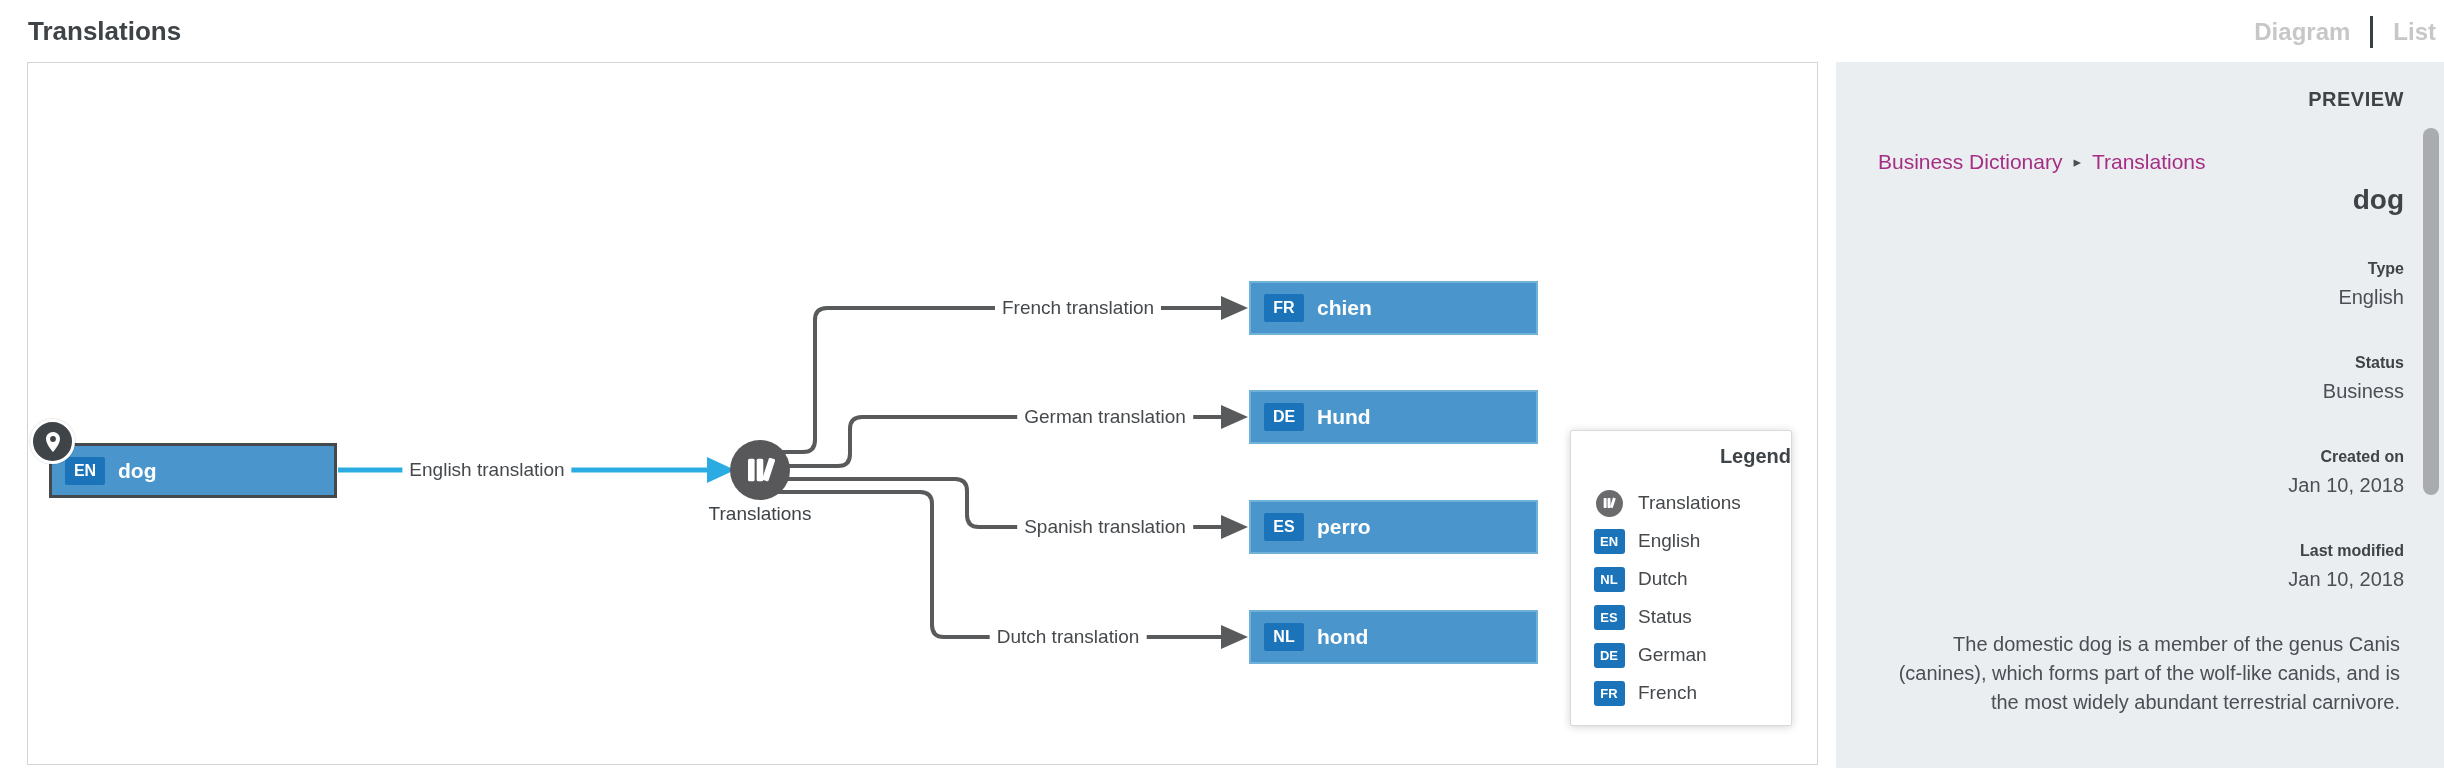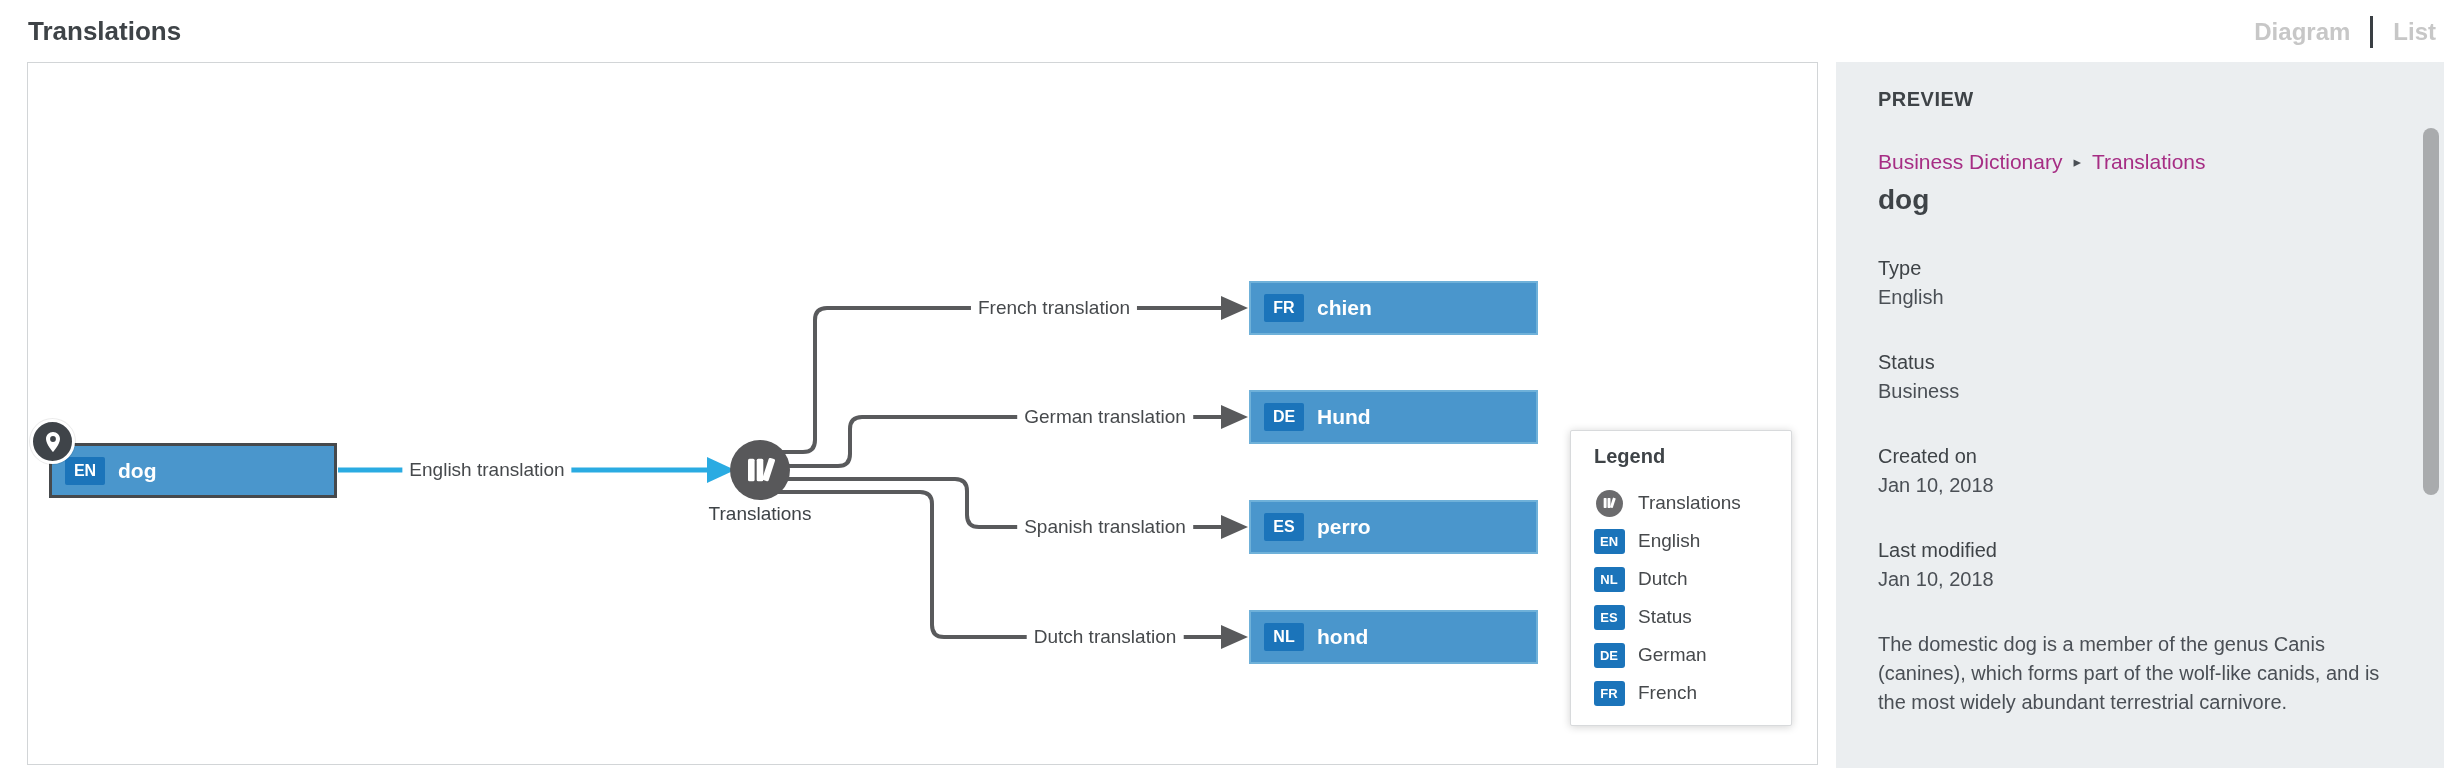--- a/index.html
+++ b/index.html
@@ -5,21 +5,21 @@
   :root{
     --node-blue:#4a96cc; --node-border-light:#6fb1d9; --node-border-dark:#46494c;
     --badge-blue:#1b74ba; --edge-blue:#2aabe2; --edge-gray:#595a5c;
     --text-dark:#3e4347; --text-gray:#4a4f55; --muted-tab:#c7c7c7;
     --breadcrumb-magenta:#a62d84; --sidebar-bg:#ebeef0; --hub-gray:#58585a;
     --scrollbar:#a9abad; --canvas-border:#d2d5d7; --legend-border:#d8dadc;
   }
   *{margin:0;padding:0;box-sizing:border-box;}
   html,body{width:2444px;height:768px;overflow:hidden;background:#fff;
     font-family:"Liberation Sans","DejaVu Sans",sans-serif;}
-  .page{position:relative;width:2444px;height:768px;}
+  .page{position:relative;width:2444px;height:768px;text-align:right;}
 
   
   .page-title{position:absolute;left:28px;top:16px;font-size:26px;font-weight:bold;color:var(--text-dark);}
   .view-switch{position:absolute;right:8px;top:16px;display:flex;align-items:center;gap:20px;}
   .view-tab{font-size:24px;font-weight:bold;color:var(--muted-tab);cursor:pointer;}
   .tab-sep{width:3px;height:32px;background:#3a3f44;}
 
   
   .canvas{position:absolute;left:27px;top:62px;width:1791px;height:703px;background:#fff;border:1px solid var(--canvas-border);}
   svg.edges{position:absolute;left:0;top:0;width:2444px;height:768px;pointer-events:none;z-index:2;}
@@ -66,21 +66,21 @@
   
   .preview{position:absolute;left:1836px;top:62px;width:608px;height:706px;background:var(--sidebar-bg);
     padding:24px 40px 0 42px;overflow:hidden;}
   .preview-heading{font-size:20px;font-weight:bold;letter-spacing:.5px;color:var(--text-dark);line-height:26px;}
   .breadcrumb{margin-top:38px;font-size:21px;color:var(--breadcrumb-magenta);display:flex;align-items:center;}
   .crumb{cursor:pointer;}
   .crumb-sep{font-size:15px;color:var(--text-gray);margin:0 11px;}
   .preview-title{margin-top:8px;font-size:28px;font-weight:bold;color:var(--text-dark);line-height:36px;}
   .field{margin-top:36px;}
   .field:first-of-type{margin-top:46px;}
-  .field-label{font-size:20px;font-weight:normal;color:var(--text-dark);line-height:29px;}
+  .field-label{font-size:16px;font-weight:bold;color:var(--text-dark);line-height:29px;}
   .field-value{font-size:20px;color:var(--text-gray);line-height:29px;}
   .def{width:522px;max-height:84px;overflow:hidden;}
 
   .scroll-thumb{position:absolute;left:2423px;top:128px;width:16px;height:367px;border-radius:8px;
     background:var(--scrollbar);z-index:7;cursor:pointer;}
 </style>
 </head>
 <body>
 
 <div class="page">
@@ -107,24 +107,24 @@
     <polygon points="1221,405 1221,429 1248,417"></polygon>
 
     <path d="M 782 479 L 955 479 Q 967 479 967 491 L 967 515 Q 967 527 979 527 L 1221 527"></path>
     <polygon points="1221,515 1221,539 1248,527"></polygon>
 
     <path d="M 778 492 L 920 492 Q 932 492 932 504 L 932 625 Q 932 637 944 637 L 1221 637"></path>
     <polygon points="1221,625 1221,649 1248,637"></polygon>
   </svg>
 
   <div class="edge-label" style="left:487px;top:470px">English translation</div>
-  <div class="edge-label" style="left:1054px;top:308px">French translation</div>
+  <div class="edge-label" style="left:1078px;top:308px">French translation</div>
   <div class="edge-label" style="left:1105px;top:417px">German translation</div>
   <div class="edge-label" style="left:1105px;top:527px">Spanish translation</div>
-  <div class="edge-label" style="left:1105px;top:637px">Dutch translation</div>
+  <div class="edge-label" style="left:1068px;top:637px">Dutch translation</div>
 
   <div class="term-node src">
     <span class="badge">EN</span>
     <span class="node-label">dog</span>
   </div>
   <div class="pin">
     <svg viewBox="0 0 24 24">
         <path fill="#fff" fill-rule="evenodd" d="M12 2c-3.9 0-7 3.1-7 7 0 5.2 7 13 7 13s7-7.8 7-13c0-3.9-3.1-7-7-7zm0 9.9a2.9 2.9 0 1 1 0-5.8 2.9 2.9 0 0 1 0 5.8z"></path>
       </svg>
   </div>

